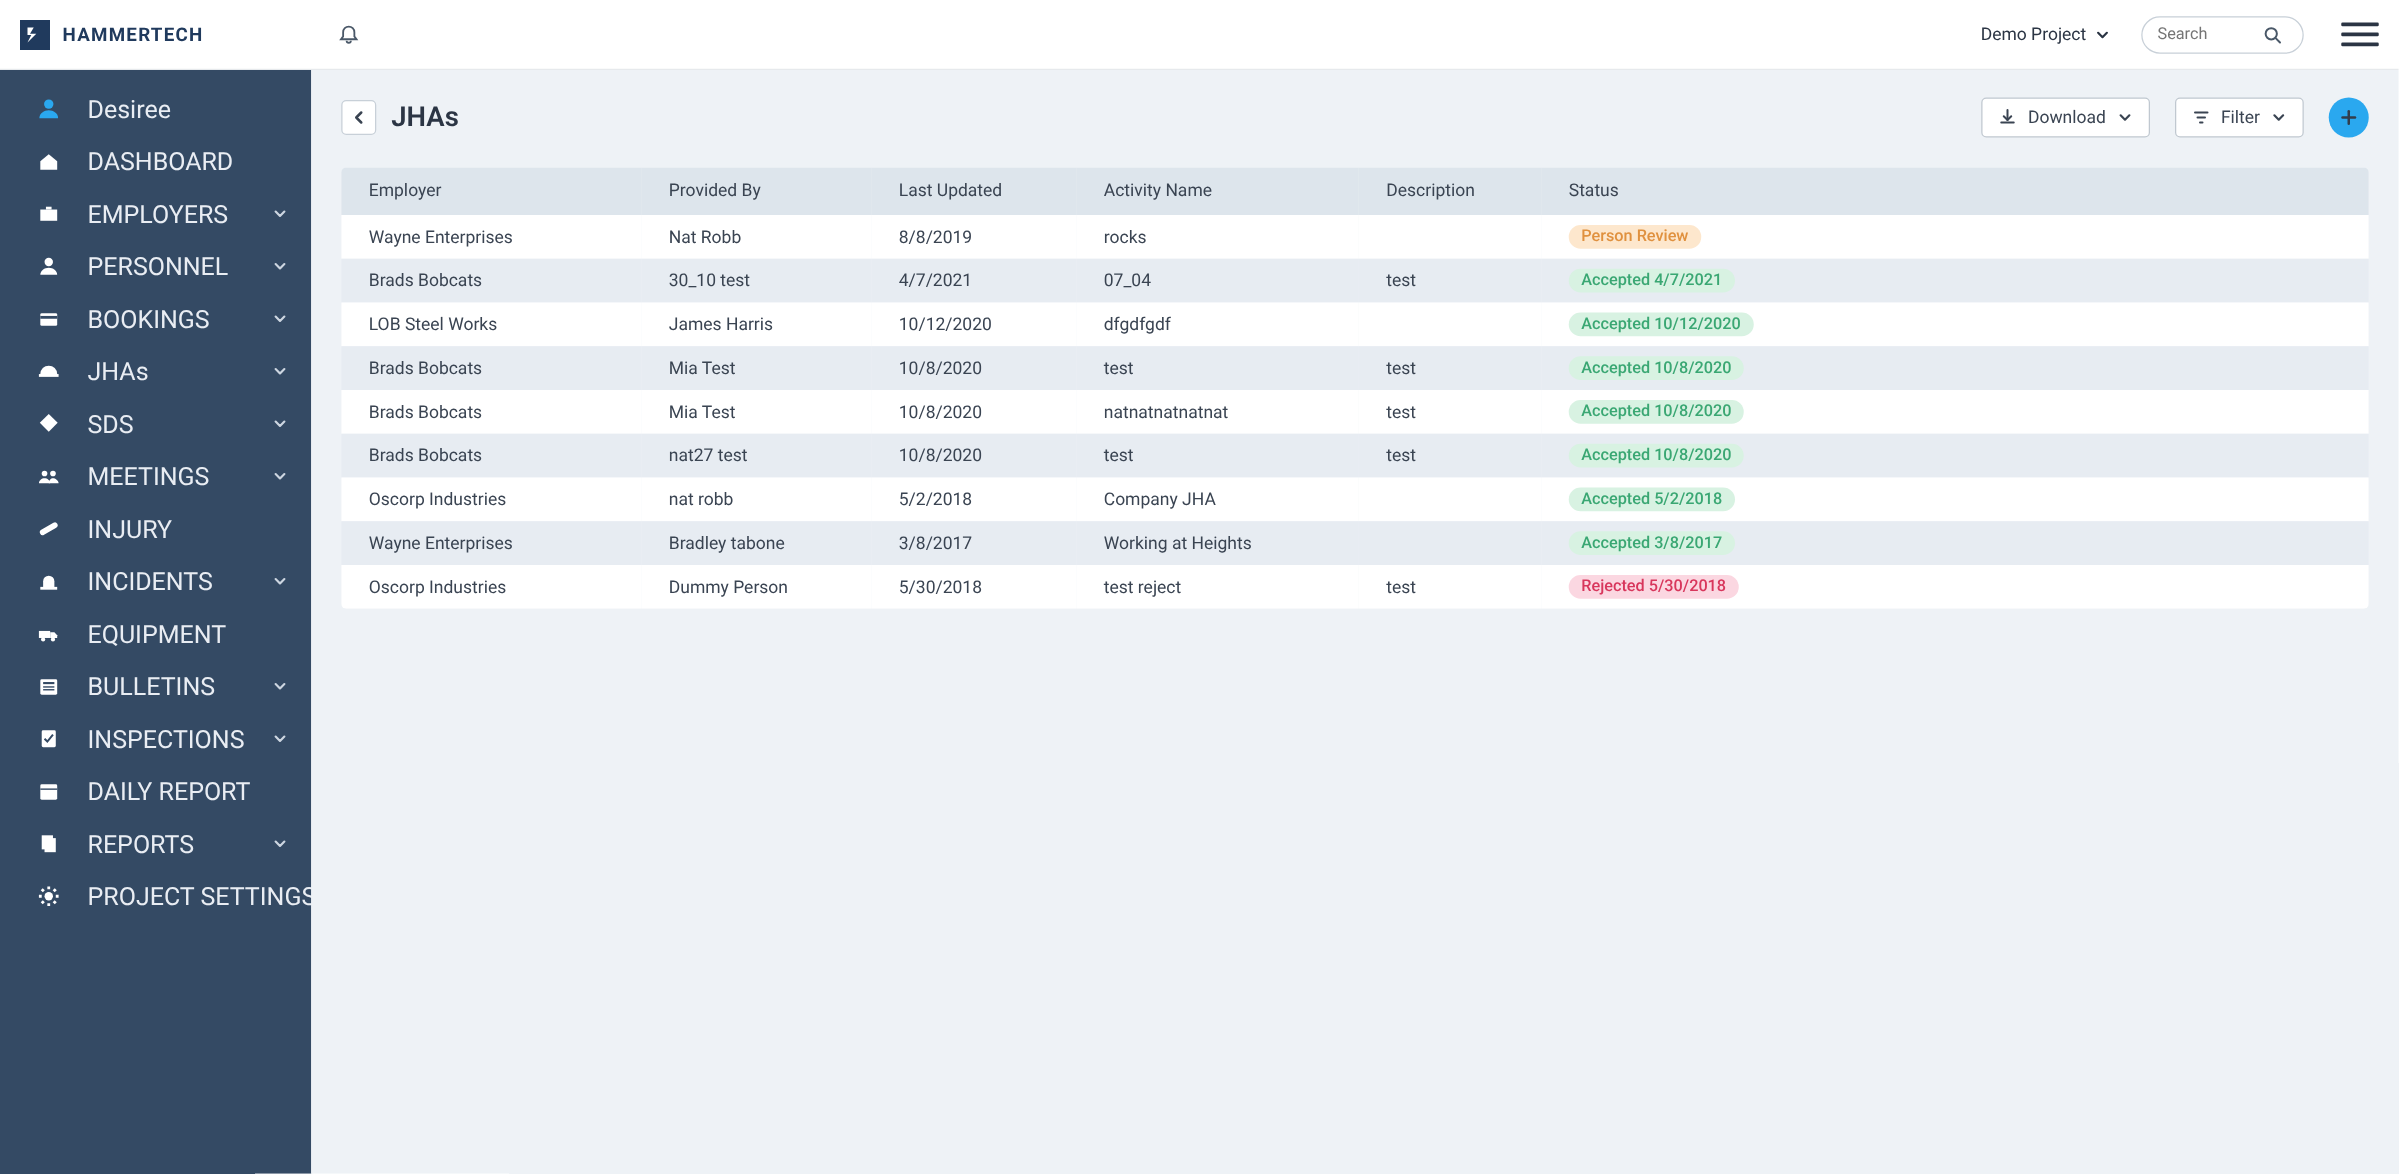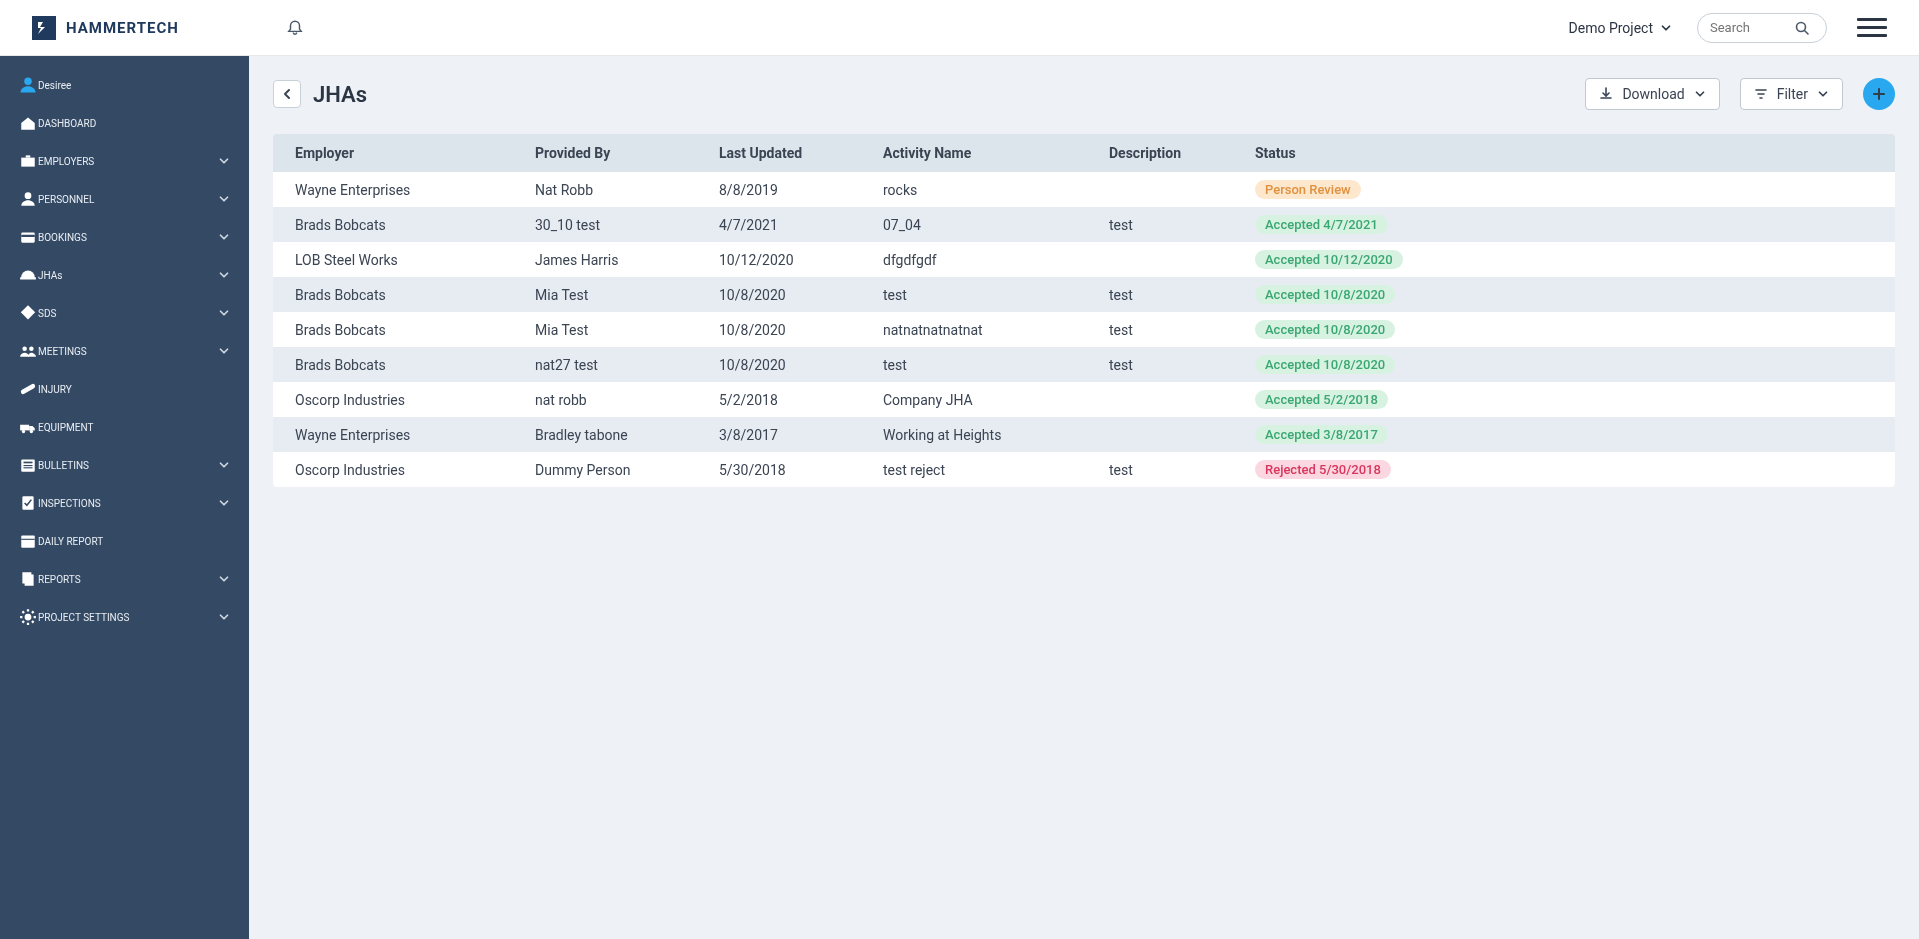--- a/index.html
+++ b/index.html
@@ -19,57 +19,57 @@
     --pill-orange-bg:#fde7cd;
     --pill-orange-fg:#e0913f;
     --pill-red-bg:#fbd7e1;
     --pill-red-fg:#d8365c;
   }
   *{box-sizing:border-box;font-family:"Segoe UI",Roboto,Arial,sans-serif;}
   html,body{margin:0;padding:0;height:100%;background:#fff;color:var(--text);}
   body{display:flex;flex-direction:column;min-width:1200px;}
 
   
-  .topbar{height:var(--header-h);border-bottom:1px solid #e6e9ec;display:flex;align-items:center;padding:0 32px;background:#fff;gap:16px;}
+  .topbar{height:var(--header-h);border-bottom:1px solid #e6e9ec;display:flex;align-items:center;padding:0 16px;background:#fff;gap:16px;}
   .brand{display:flex;align-items:center;gap:10px;min-width:calc(var(--sidebar-w) - 16px);}
   .brand-logo{width:24px;height:24px;background:#203a5d;display:flex;align-items:center;justify-content:center;}
   .brand-text{font-weight:700;letter-spacing:1px;color:#203a5d;font-size:15px;}
   .bell{display:flex;align-items:center;justify-content:center;width:28px;height:28px;color:#4a5868;}
   .topbar-spacer{flex:1;}
   .project-switch{display:flex;align-items:center;gap:6px;color:#2b3544;font-size:14px;cursor:pointer;padding:4px 8px;}
   .search-wrap{display:flex;align-items:center;border:1px solid #c8d0d8;border-radius:18px;height:30px;padding:0 10px;gap:6px;width:130px;}
   .search-wrap input{border:none;outline:none;font-size:13px;color:#4a5868;width:80px;background:transparent;}
   .hamburger{width:30px;height:30px;display:flex;flex-direction:column;justify-content:center;gap:5px;margin-left:14px;cursor:pointer;}
   .hamburger span{height:3px;background:#2b3544;display:block;border-radius:1px;}
 
   
   .layout{flex:1;display:flex;min-height:calc(100vh - var(--header-h));}
   .sidebar{width:var(--sidebar-w);background:var(--sidebar-bg);color:var(--sidebar-text);padding:10px 0;}
-  .side-item{display:flex;align-items:center;gap:0;padding:9px 18px;color:#e9edf3;cursor:pointer;font-size:10px;white-space:nowrap;}
+  .side-item{display:flex;align-items:center;gap:21px;padding:9px 18px;color:#e9edf3;cursor:pointer;font-size:20px;white-space:nowrap;margin-left:11px;}
   .side-item .ico{width:20px;height:20px;display:flex;align-items:center;justify-content:center;flex:0 0 20px;}
   .side-item .lbl{flex:1;}
   .side-item .chev{width:14px;height:14px;flex:0 0 14px;}
   .side-user .ico svg{color:#2aa8ef;}
   .side-user{font-weight:400;}
 
   
   .main{flex:1;background:var(--page-bg);padding:22px 24px;}
   .page-head{display:flex;align-items:center;gap:12px;}
   .back-btn{width:28px;height:28px;border:1px solid #c8d0d8;border-radius:4px;background:#fff;display:flex;align-items:center;justify-content:center;cursor:pointer;}
   .page-title{font-size:22px;font-weight:600;color:#2b3544;}
   .head-spacer{flex:1;}
   .action-btn{height:32px;border:1px solid #c0c8d0;border-radius:4px;background:#fff;display:flex;align-items:center;gap:8px;padding:0 12px;color:#3a4452;font-size:14px;cursor:pointer;}
   .action-btn .ico{display:flex;}
   .fab{width:32px;height:32px;border-radius:50%;background:var(--blue);display:flex;align-items:center;justify-content:center;cursor:pointer;}
   .fab svg{stroke:#fff;}
 
   
   .table-wrap{margin-top:24px;border-radius:4px;overflow:hidden;}
   table{width:100%;border-collapse:collapse;font-size:14px;}
-  thead th{background:var(--tbl-head);color:#3a4452;font-weight:700;text-align:left;padding:11px 22px;}
+  thead th{background:var(--tbl-head);color:#3a4452;font-weight:400;text-align:left;padding:11px 22px;}
   tbody td{padding:8px 22px;color:#3a4452;font-size:14px;}
   tbody tr:nth-child(odd){background:#ffffff;}
   tbody tr:nth-child(even){background:#e7ecf2;}
   .pill{display:inline-block;padding:2px 10px;border-radius:12px;font-size:13px;font-weight:500;}
   .pill.accepted{background:var(--pill-green-bg);color:var(--pill-green-fg);}
   .pill.pending{background:var(--pill-orange-bg);color:var(--pill-orange-fg);}
   .pill.rejected{background:var(--pill-red-bg);color:var(--pill-red-fg);}
 
   
   col.c-emp{width:240px;}
@@ -324,20 +324,33 @@
           <span class="ico">
             <svg width="18" height="18" viewBox="0 0 16 16" style="color:#fff">
               <use href="#i-bandage"></use>
             </svg>
           </span>
           <span class="lbl">INJURY</span>
         </div>
         <div class="side-item">
           <span class="ico">
             <svg width="18" height="18" viewBox="0 0 16 16" style="color:#fff">
+              <use href="#i-siren"></use>
+            </svg>
+          </span>
+          <span class="lbl">INCIDENTS</span>
+          <span class="chev">
+            <svg width="14" height="14" viewBox="0 0 16 16" style="color:#cdd6e1">
+              <use href="#i-chev-down"></use>
+            </svg>
+          </span>
+        </div>
+        <div class="side-item">
+          <span class="ico">
+            <svg width="18" height="18" viewBox="0 0 16 16" style="color:#fff">
               <use href="#i-truck"></use>
             </svg>
           </span>
           <span class="lbl">EQUIPMENT</span>
         </div>
         <div class="side-item">
           <span class="ico">
             <svg width="18" height="18" viewBox="0 0 16 16" style="color:#fff">
               <use href="#i-newspaper"></use>
             </svg>

